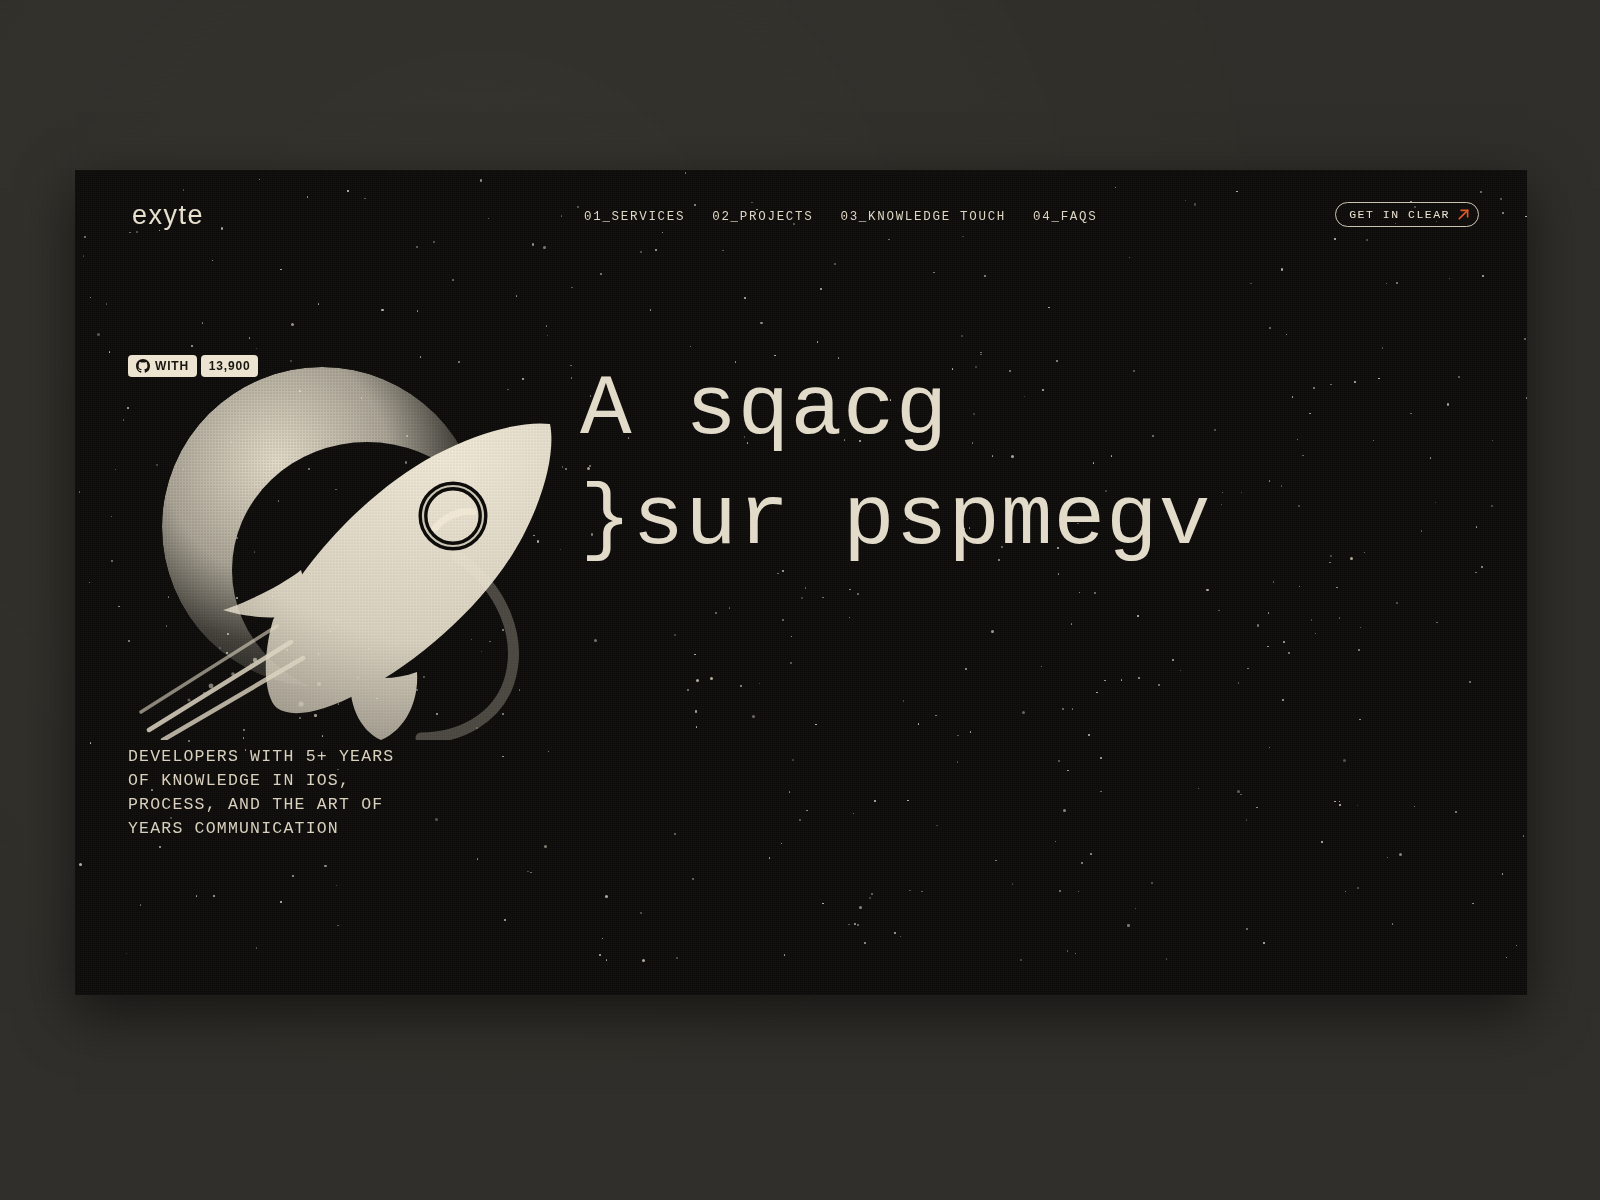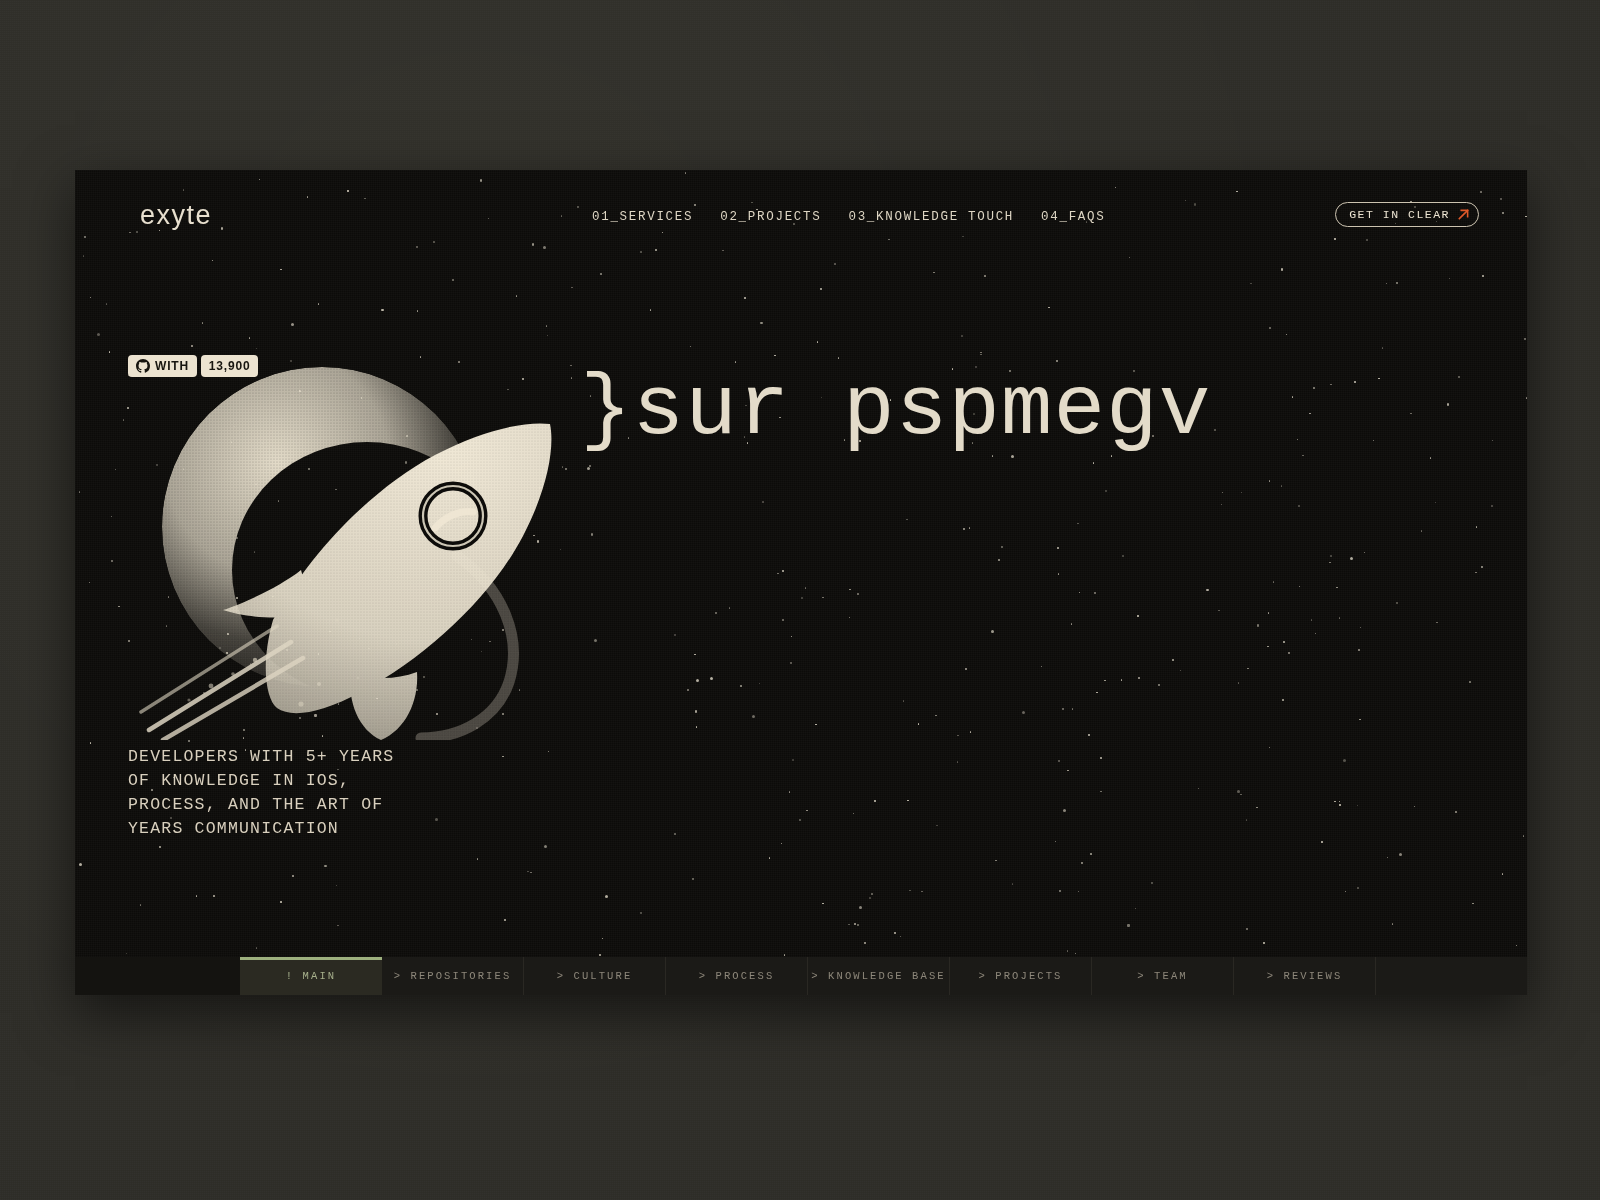--- a/index.html
+++ b/index.html
@@ -56,21 +56,21 @@
     display: block;
     width: 2px; height: 2px;
     background: #ded7c6;
     border-radius: 50%;
     opacity: .75;
   }
 
   
   #site-header {
     position: absolute;
-    left: 12px; right: 0; top: 0;
+    left: 4px; right: 0; top: 0;
     height: 90px;
     display: flex;
     align-items: center;
     z-index: 6;
   }
   #logo {
     position: absolute;
     left: 53px;
     top: 30px;
     font-size: 27px;
@@ -774,36 +774,25 @@
         <circle cx="106" cy="366" r="2.4" opacity=".55"></circle>
         <circle cx="84" cy="380" r="1.6" opacity=".42"></circle>
         <circle cx="214" cy="364" r="2.0" opacity=".55"></circle>
         <circle cx="196" cy="384" r="2.6" opacity=".5"></circle>
         <circle cx="232" cy="300" r="1.8" opacity=".5"></circle>
       </g>
     </svg>
   </div>
 
   <h1 id="headline">
+    <span class="ln">A sqacg</span>
     <span class="ln">}sur pspmegv</span>
   </h1>
 
   <p id="subcopy">
     <span>DEVELOPERS WITH 5+ YEARS</span>
     <span>OF KNOWLEDGE IN IOS,</span>
     <span>PROCESS, AND THE ART OF</span>
     <span>YEARS COMMUNICATION</span>
   </p>
 
-  <nav id="tabbar">
-    <div class="tab spacer-left"></div>
-    <div class="tab item active">! MAIN</div>
-    <div class="tab item">&gt; REPOSITORIES</div>
-    <div class="tab item">&gt; CULTURE</div>
-    <div class="tab item">&gt; PROCESS</div>
-    <div class="tab item">&gt; KNOWLEDGE BASE</div>
-    <div class="tab item">&gt; PROJECTS</div>
-    <div class="tab item">&gt; TEAM</div>
-    <div class="tab item">&gt; REVIEWS</div>
-    <div class="tab spacer-right"></div>
-  </nav>
 
 </div>
 
 </body></html>

